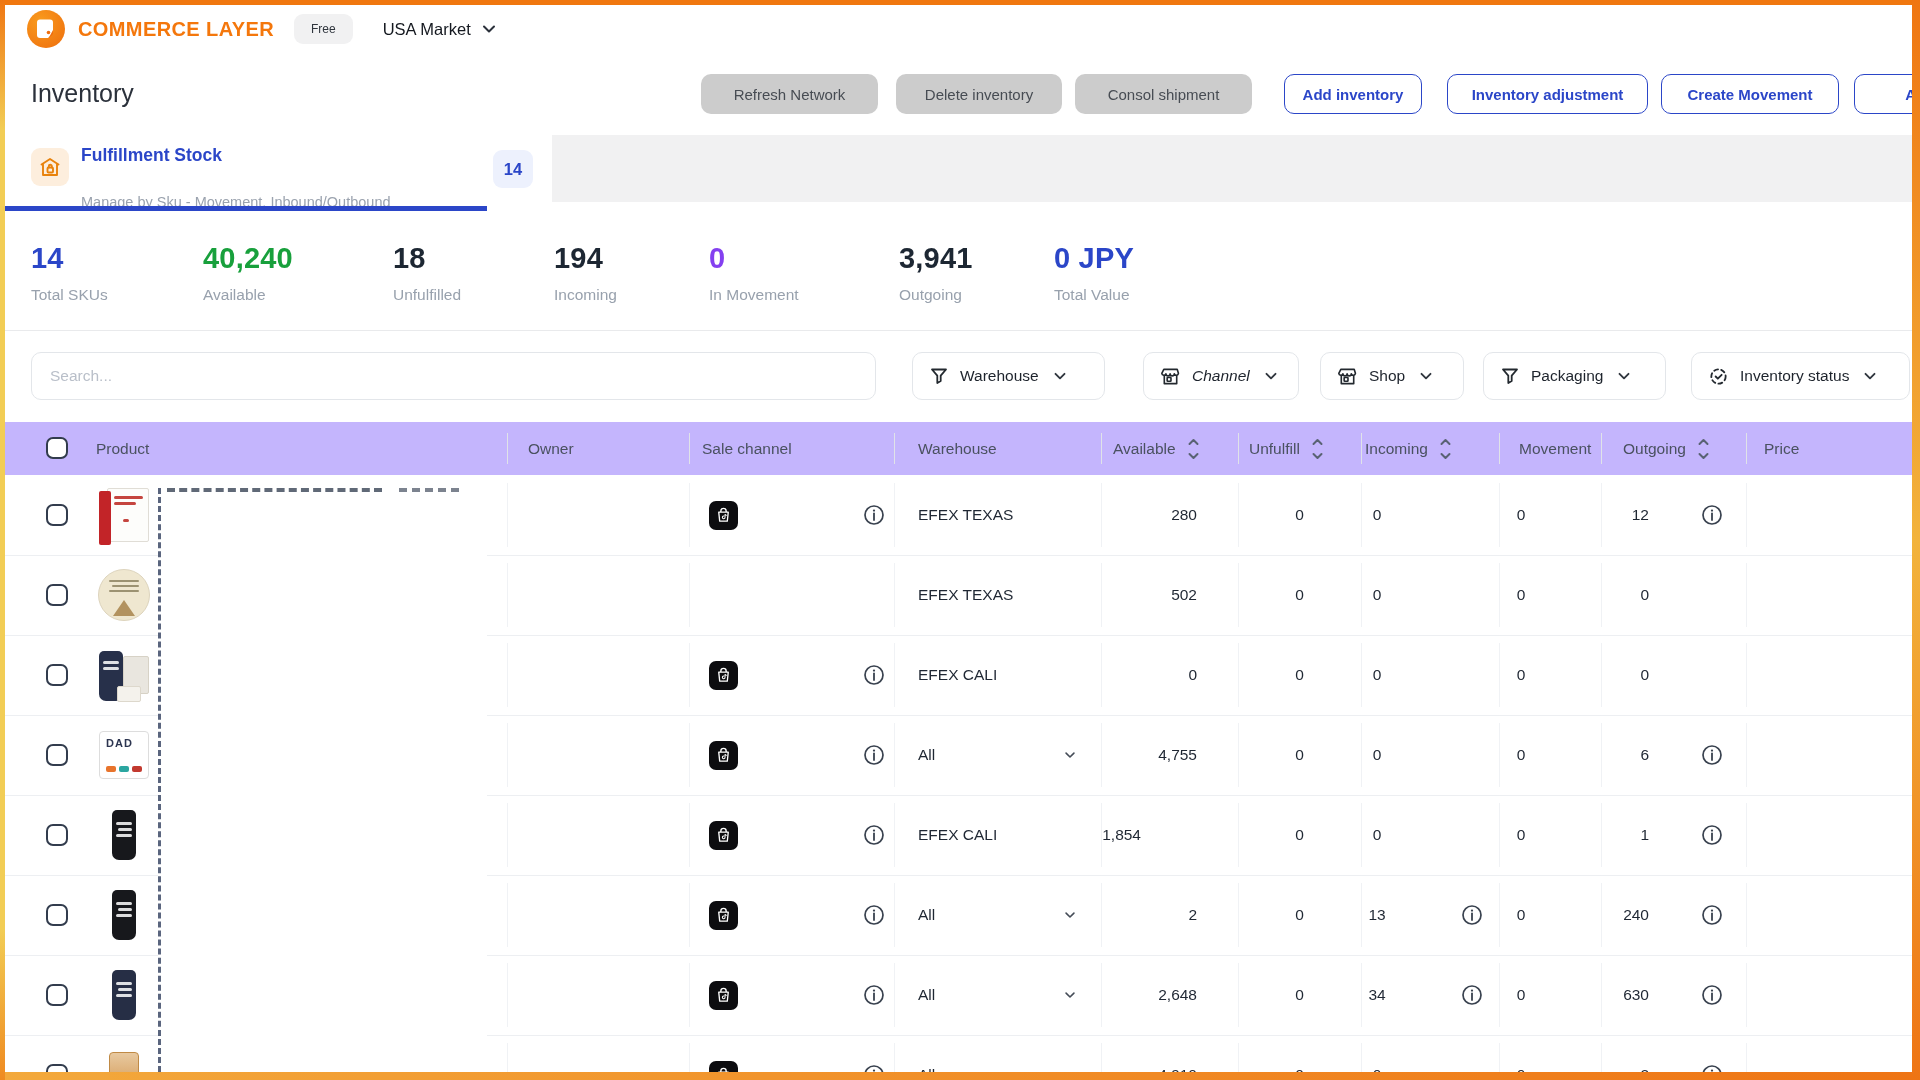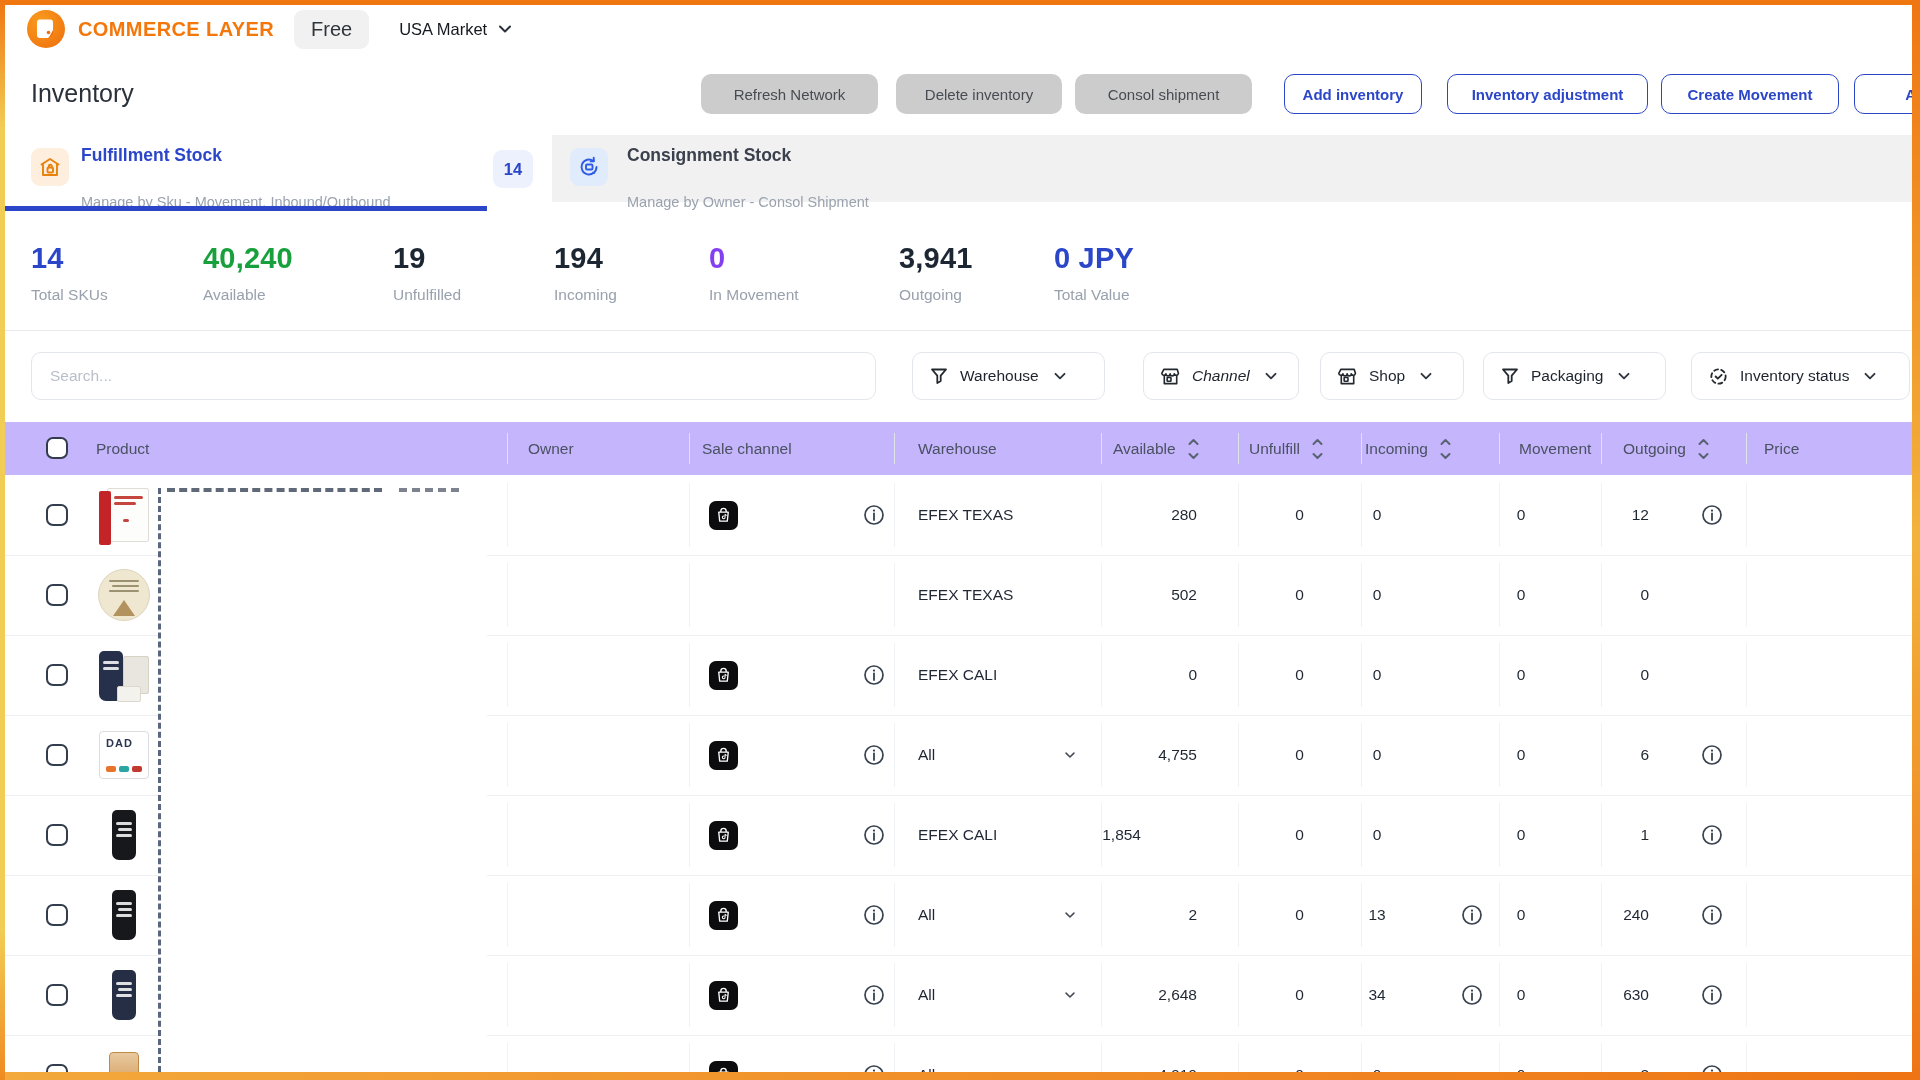--- a/index.html
+++ b/index.html
@@ -10,21 +10,21 @@
   .frame.top{left:0;top:0;width:1920px;height:5px;background:#f0770f;}
   .frame.bottom{left:0;top:1072px;width:1920px;height:8px;background:linear-gradient(90deg,#f3a93c,#ee7414);}
   .frame.left{left:0;top:0;width:5px;height:1080px;background:linear-gradient(180deg,#ef7612,#f2cd55 12%,#f2cd55 86%,#ef8a20);}
   .frame.right{left:1912px;top:0;width:8px;height:1080px;background:linear-gradient(180deg,#ef7612,#f2b33c 50%,#ee7414);}
   
   .topbar{position:absolute;left:5px;top:5px;right:8px;height:48px;background:#fff;
           border-bottom:1px solid #e8eaed;display:flex;align-items:center;}
   .logo-circle{width:38px;height:38px;border-radius:50%;margin-left:22px;
                background:radial-gradient(circle at 35% 30%,#f99b1d,#ee6d0d);position:relative;flex:0 0 auto;}
   .brand-text{margin-left:13px;font-size:20px;font-weight:800;letter-spacing:.4px;color:#f4770c;}
-  .plan-badge{margin-left:20px;background:#f1f1f2;border-radius:9px;padding:8px 17px;font-size:20px;color:#2f353d;}
+  .plan-badge{margin-left:20px;background:#f1f1f2;border-radius:9px;padding:8px 17px;font-size:12px;color:#2f353d;}
   .market{margin-left:30px;font-size:16.5px;color:#14181f;}
   .market-chevron{margin-left:10px;display:inline-flex;}
   
   .header-row{position:absolute;left:5px;top:53px;right:8px;height:82px;background:#fff;overflow:hidden;}
   .page-title{position:absolute;left:26px;top:26px;font-size:25px;font-weight:500;color:#2b313b;}
   .hbtn{position:absolute;top:21px;height:40px;border-radius:10px;font-family:inherit;
         font-size:15px;display:flex;align-items:center;justify-content:center;cursor:pointer;white-space:nowrap;}
   .hbtn.disabled{background:#cccccc;border:none;color:#474c53;font-weight:500;}
   .hbtn.outline{background:#fff;border:1.6px solid #2b46c8;color:#2b46c8;font-weight:700;}
   
@@ -139,45 +139,33 @@
           <rect x="9.5" y="12.5" width="5.5" height="5" rx="1"></rect>
             <path d="M10.8 12.5 v-1.3 a1.5 1.5 0 0 1 3 0 v1.3"></path>
         </svg>
       </div>
       <div class="tab-title" style="left:76px;color:#2b46c8;">Fulfillment Stock</div>
       <div class="tab-sub" style="left:76px;">Manage by Sku - Movement, Inbound/Outbound</div>
     </div>
     <div class="tab-badge">14</div>
     <div class="tab-underline"></div>
 
-    <div class="tab" style="left:547px;width:700px;">
-      <div class="tab-icon" style="left:18px;background:#e0ebfc;">
-        <svg width="24" height="24" viewBox="0 0 24 24" fill="none" stroke="#2e5ce6" stroke-width="1.9" stroke-linecap="round" stroke-linejoin="round">
-          <path d="M19.5 12 a7.5 7.5 0 1 1 -3 -6"></path>
-            <polyline points="16.7,2.8 16.9,6.2 13.6,6.4"></polyline>
-          <rect x="9" y="9.5" width="6.5" height="5" rx="1"></rect>
-            <path d="M15.5 16.5 l3 2.2 h-3 z" fill="#2e5ce6" stroke="none"></path>
-        </svg>
-      </div>
-      <div class="tab-title" style="left:75px;color:#3a414c;">Consignment Stock</div>
-      <div class="tab-sub" style="left:75px;">Manage by Owner - Consol Shipment</div>
-    </div>
   </div>
 
   <div class="stats" id="stats">
       <div class="stat" style="left: 26px;">
         <div class="stat-value" style="color: rgb(43, 70, 200);">14</div>
         <div class="stat-label">Total SKUs</div>
       </div>
       <div class="stat" style="left: 198px;">
         <div class="stat-value" style="color: rgb(24, 160, 60);">40,240</div>
         <div class="stat-label">Available</div>
       </div>
       <div class="stat" style="left: 388px;">
-        <div class="stat-value" style="color: rgb(29, 39, 51);">19</div>
+        <div class="stat-value" style="color: rgb(29, 39, 51);">18</div>
         <div class="stat-label">Unfulfilled</div>
       </div>
       <div class="stat" style="left: 549px;">
         <div class="stat-value" style="color: rgb(29, 39, 51);">194</div>
         <div class="stat-label">Incoming</div>
       </div>
       <div class="stat" style="left: 704px;">
         <div class="stat-value" style="color: rgb(132, 64, 240);">0</div>
         <div class="stat-label">In Movement</div>
       </div>

